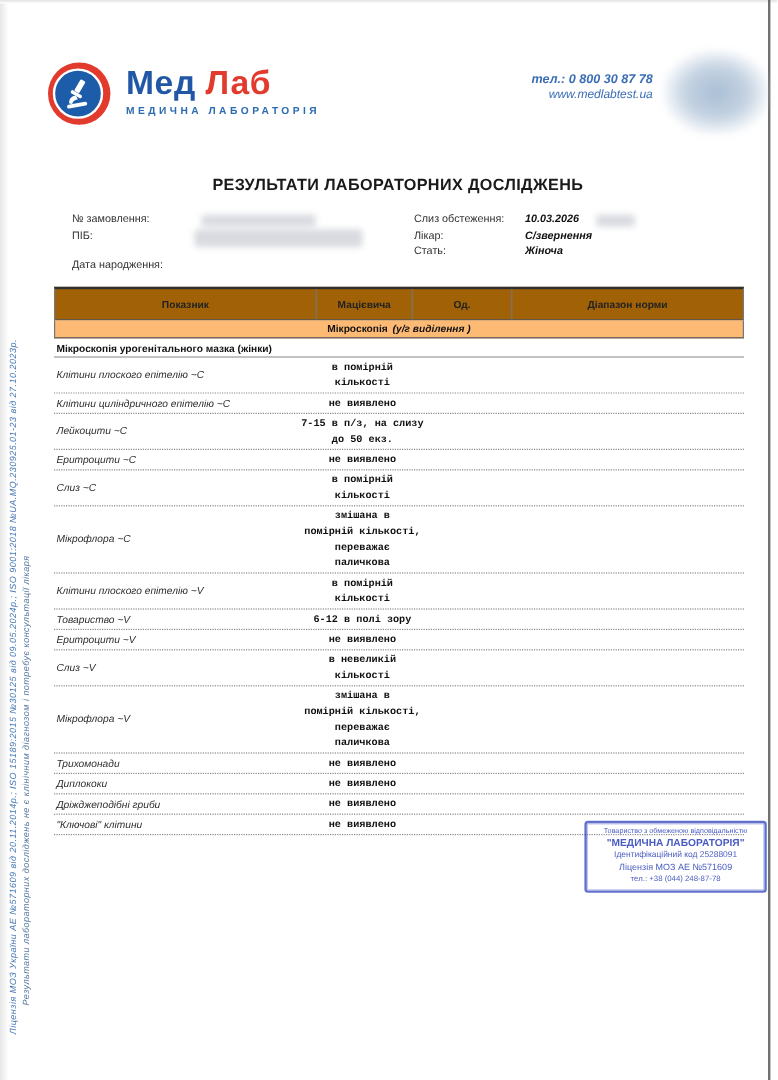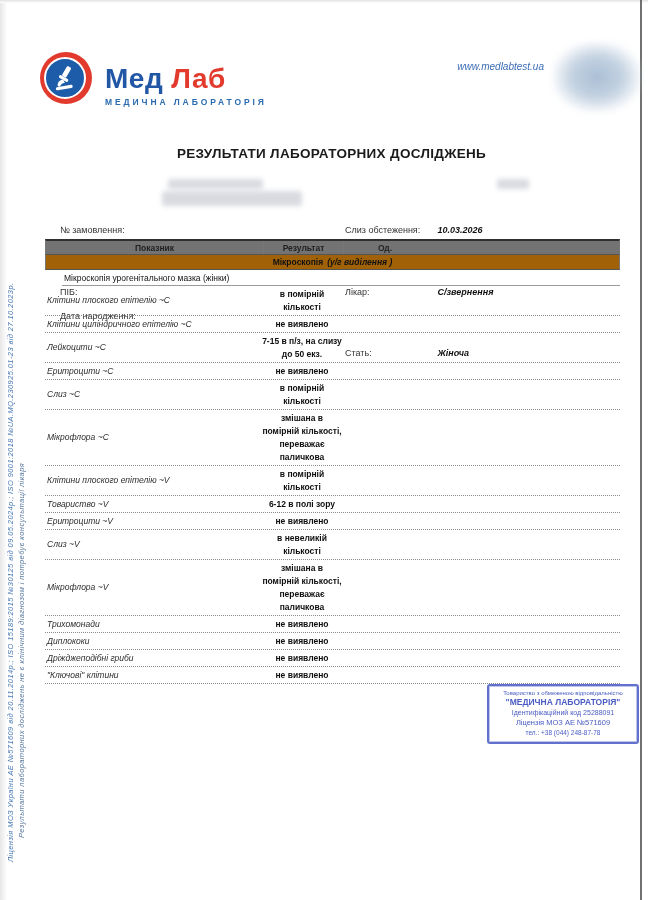--- a/index.html
+++ b/index.html
@@ -11,68 +11,68 @@
   .edge-top{position:absolute;left:0;top:0;width:100%;height:3px;
             background:linear-gradient(#e2e2e2,#ffffff);}
   .edge-right-line{position:absolute;left:640px;top:0;width:2px;height:100%;background:#4e4e4e;opacity:.8;}
 
   
   .logo{position:absolute;left:40px;top:52px;display:flex;gap:13px;align-items:flex-start;}
   .logo-icon{width:52px;height:52px;border-radius:50%;background:#e23b2e;position:relative;flex:none;}
   .logo-icon .inner{position:absolute;left:4px;top:5px;width:42px;height:42px;border-radius:50%;
                     background:#1d5ca8;border:2px solid #ffffff;box-sizing:border-box;
                     display:flex;align-items:center;justify-content:center;}
-  .logo-text{padding-top:3px;margin-top:10px;}
+  .logo-text{padding-top:3px;}
   .brand{font-size:28px;font-weight:bold;line-height:28px;letter-spacing:.5px;}
   .brand .b1{color:#2157a5;}
   .brand .b2{color:#e23b2e;margin-left:8px;}
   .logo-subtitle{font-size:8.5px;font-weight:bold;color:#2b6cb0;letter-spacing:2.9px;margin-top:4px;}
 
   .contact{position:absolute;right:104px;top:60px;text-align:right;color:#3a6db5;
            font-style:italic;font-size:10px;line-height:13px;}
   .contact .phone{font-weight:bold;font-size:10.5px;}
   .qr-blur{position:absolute;left:553px;top:42px;width:88px;height:70px;
            background:radial-gradient(ellipse at center,#a9bed5 0%,#c5d3e2 42%,rgba(255,255,255,0) 76%);
            filter:blur(3px);}
 
   
   .title{position:absolute;left:45px;right:30px;top:146px;text-align:center;
          font-size:13.5px;font-weight:bold;letter-spacing:.3px;color:#1a1a1a;}
 
   
   .info{font-size:9px;color:#333;line-height:13.5px;}
   .info-left{position:absolute;left:60px;top:176px;}
   .info-right{position:absolute;left:345px;top:176px;}
-  .info-row{height:13.5px;white-space:nowrap;margin-top:48px;}
+  .info-row{height:13.5px;white-space:nowrap;}
   .info-row.spaced{margin-top:11px;}
   .info-right .lbl{display:inline-block;width:90px;}
   .val{font-weight:bold;font-style:italic;color:#111;}
   .redact{position:absolute;background:#b9bdc6;opacity:.55;filter:blur(2.5px);border-radius:2px;}
   .redact.r-order{left:168px;top:179px;width:95px;height:10px;}
   .redact.r-name{left:162px;top:191px;width:140px;height:15px;}
   .redact.r-date{left:497px;top:179px;width:32px;height:10px;}
 
   
   .rtable{position:absolute;left:45px;top:239px;width:575px;font-size:8.5px;}
-  .thead{display:grid;grid-template-columns:217px 80px 83px 1fr;height:16px;
-         background:#737373;border-top:2px solid #2f2f2f;border-bottom:1px solid #555;
+  .thead{display:grid;grid-template-columns:217px 80px 83px 1fr;height:28px;
+         background:#a16207;border-top:2px solid #2f2f2f;border-bottom:1px solid #555;
          border-left:1px solid #777;border-right:1px solid #777;box-sizing:border-box;
          font-weight:bold;color:#222;}
   .thead .th{display:flex;align-items:center;justify-content:center;height:100%;}
   .thead .th + .th{border-left:1px solid #777;}
-  .section-row{height:15px;background:#a16207;border-bottom:1px solid #555;
+  .section-row{height:15px;background:#fdba74;border-bottom:1px solid #555;
                border-left:1px solid #777;border-right:1px solid #777;box-sizing:border-box;
                display:flex;align-items:center;justify-content:center;font-weight:bold;color:#111;}
   .section-row .note{font-style:italic;margin-left:4px;}
-  .subsection{height:15px;display:flex;align-items:center;font-weight:normal;color:#111;
-              border-bottom:1px solid #9b9b9b;padding-left:2px;margin-left:17px;}
+  .subsection{height:15px;display:flex;align-items:center;font-weight:bold;color:#111;
+              border-bottom:1px solid #9b9b9b;padding-left:2px;}
   .row{display:grid;grid-template-columns:217px 80px 1fr;border-bottom:1px dotted #8a8a8a;
        padding:1.5px 0;}
   .row .param{display:flex;align-items:center;color:#2d2d2d;padding-left:2px;line-height:11px;font-style:italic;}
-  .row .res{display:flex;align-items:center;justify-content:center;}
+  .row .res{display:flex;align-items:center;justify-content:center;font-family:Liberation Mono, monospace;}
   .row .res span{font-weight:bold;color:#0f0f0f;white-space:pre-line;text-align:center;
                  line-height:13px;min-width:max-content;}
 
   
   .stamp{position:absolute;left:487px;top:684px;width:152px;height:60px;box-sizing:border-box;
          border:2px solid rgba(70,88,196,.85);border-radius:3px;
          box-shadow:inset 0 0 0 1px rgba(70,88,196,.35);
          color:#4a5cc2;text-align:center;padding-top:3px;}
   .stamp .s1{font-size:6px;line-height:8px;}
   .stamp .s2{font-size:8.5px;font-weight:bold;line-height:11px;}
@@ -109,20 +109,21 @@
     </div>
     <div class="logo-text">
       <div class="brand">
         <span class="b1">Мед</span><span class="b2">Лаб</span>
       </div>
       <div class="logo-subtitle">МЕДИЧНА ЛАБОРАТОРІЯ</div>
     </div>
   </div>
 
   <div class="contact">
+    <div class="phone">тел.: 0 800 30 87 78</div>
     <div>www.medlabtest.ua</div>
   </div>
 
   <div class="qr-blur"></div>
 
   <div class="title">РЕЗУЛЬТАТИ ЛАБОРАТОРНИХ ДОСЛІДЖЕНЬ</div>
 
   <div class="info info-left">
     <div class="info-row">
       <span>№ замовлення:</span>
@@ -150,22 +151,23 @@
     </div>
     <div class="info-row">
       <span class="lbl">Стать:</span>
       <span class="val">Жіноча</span>
     </div>
   </div>
 
   <div class="rtable">
     <div class="thead">
       <div class="th">Показник</div>
-      <div class="th">Результат</div>
+      <div class="th">Мацієвича</div>
       <div class="th">Од.</div>
+      <div class="th">Діапазон норми</div>
     </div>
     <div class="section-row">
       <span>Мікроскопія</span>
       <span class="note">(у/г виділення )</span>
     </div>
     <div class="subsection">Мікроскопія урогенітального мазка (жінки)</div>
     <div>
   <div class="row">
     <div class="param">Клітини плоского епітелію ~C</div>
     <div class="res">

